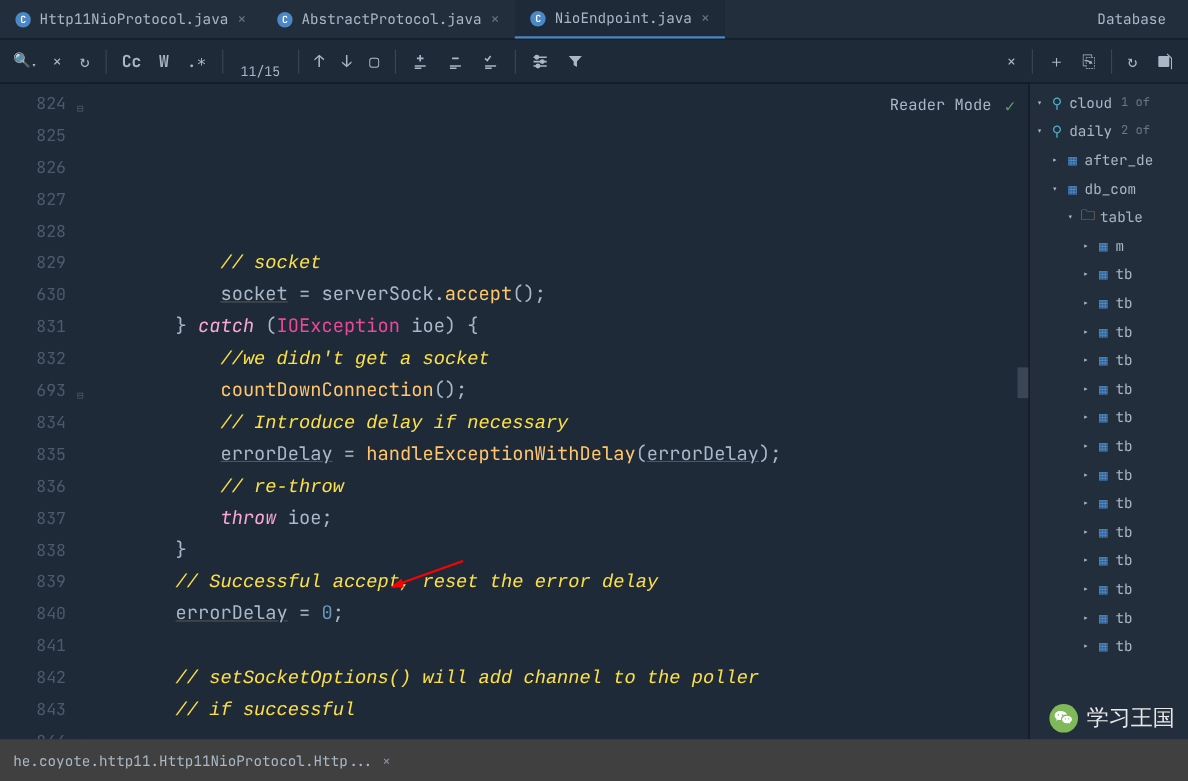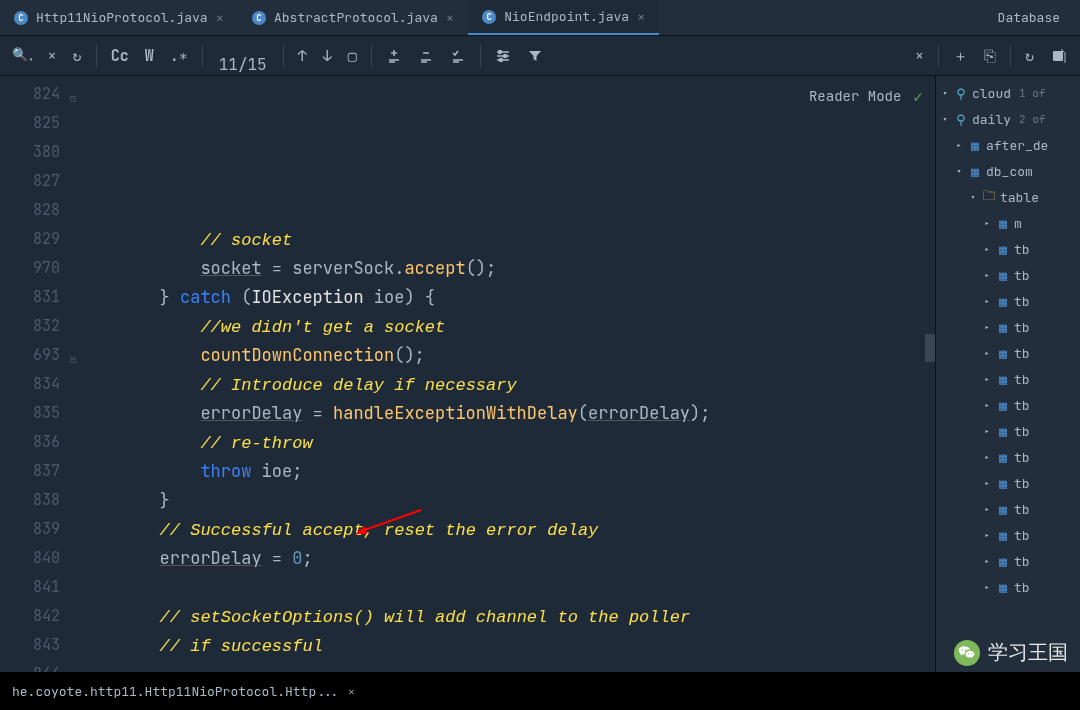--- a/index.html
+++ b/index.html
@@ -9,48 +9,48 @@
 .tab.active { background:#1e2a38; border-bottom:2px solid #4a88c7; }
 .tab .fico { width:14px; height:14px; border-radius:50%; background:#4a88c7; display:flex; align-items:center; justify-content:center; color:#fff; font-size:9px; font-weight:bold; }
 .tab .close { color:#6b7785; font-size:14px; }
 .db-title { margin-left:auto; padding:0 20px; color:#a9b7c6; }
 .toolbar { display:flex; align-items:center; background:#1e2a38; height:40px; border-bottom:1px solid #0d1419; padding:0 8px; gap:4px; }
 .search-ico { color:#a9b7c6; padding:0 4px; }
 .search-input { background:transparent; border:none; color:#a9b7c6; font-size:16px; flex:0 0 200px; outline:none; }
 .tbtn { color:#a9b7c6; padding:4px 6px; cursor:pointer; font-size:15px; display:inline-flex; align-items:center; justify-content:center; }
 .tbtn svg { width:16px; height:16px; }
 .sep { width:1px; height:22px; background:#3a4656; margin:0 4px; }
-.counter { color:#a9b7c6; padding:0 8px; font-size:16px;margin-top:18px; }
+.counter { color:#a9b7c6; padding:0 8px; font-size:12px;margin-top:18px; }
 .main { display:flex; height:596px; }
 .editor { flex:1; display:flex; position:relative; overflow:hidden; }
 .gutter { width:78px; background:#1e2a38; text-align:right; padding-right:18px; color:#4e5a6b; font-size:15px; line-height:29px; padding-top:4px; user-select:none; position:relative; }
 .gutter .fold { position:absolute; right:2px; color:#4e5a6b; font-size:10px; }
 .code { flex:1; font-size:17px; line-height:29px; padding-top:4px; white-space:pre; position:relative; }
 .code .ln { height:29px; }
-.kw { color:#3b82f6; }
+.kw { color:#f9a8d4; font-style:italic; }
 .cm { color:#fde047; font-style:italic;font-family:Liberation Mono, monospace; }
 .fn { color:#ffc66d; }
 .id { color:#a9b7c6; }
 .num { color:#6897bb; }
-.err { color:#e5e5e5;margin-top:11px; }
+.err { color:#ec4899;margin-top:11px; }
 .ul { text-decoration:underline; text-decoration-color:#555;text-align:center; }
 .reader { position:absolute; top:6px; right:12px; display:flex; align-items:flex-start; gap:12px; color:#a9b7c6; font-size:14px; }
 .reader .check { color:#5b9e5f; font-size:16px; }
 .annot { position:absolute; color:#ff0000; font-size:20px; font-family:"SimSun","Songti SC",serif; }
 .arrow { position:absolute; }
 .db { width:145px; background:#232e3c; border-left:1px solid #0d1419; font-size:13px; overflow:hidden; }
 .tree { padding-top:4px; }
 .tree-item { display:flex; align-items:center; height:26px; gap:4px; cursor:pointer; white-space:nowrap; overflow:hidden; }
 .tree-item .chev { color:#a9b7c6; font-size:10px; width:10px; text-align:center; }
 .tree-item .ico { width:14px; display:inline-flex; justify-content:center; }
 .tree-item .cnt { color:#6b7785; font-size:11px; margin-left:4px; }
 .dsrc { color:#4fb0c6; }
 .tbl { color:#4a88c7; }
 .fld { color:#c9a94e; }
-.bottom { position:absolute; bottom:0; left:0; right:0; height:38px; background:#000000; display:flex; align-items:center; padding:0 12px; gap:8px; }
+.bottom { position:absolute; bottom:0; left:0; right:0; height:38px; background:#404040; display:flex; align-items:center; padding:0 12px; gap:8px; }
 .btab { color:#a9b7c6; font-size:13px; max-width:350px; white-space:nowrap; overflow:hidden; text-overflow:ellipsis; }
 .btab-close { color:#8a96a6; }
 .watermark { position:absolute; right:12px; bottom:44px; display:flex; align-items:center; gap:8px; }
 .watermark .wico { width:26px; height:26px; border-radius:50%; background:#7fb95a; display:flex; align-items:center; justify-content:center; }
 .watermark .wtxt { color:#e8e8e8; font-size:20px; font-family:"Microsoft YaHei","PingFang SC",sans-serif; }
 .scrollmark { position:absolute; right:0; width:10px; background:#3a4656; }
 </style>
 </head>
 <body>
 
@@ -129,25 +129,25 @@
       </svg>
     </span>
 </div>
 
 <div class="main">
   <div class="editor">
     <div class="gutter" id="gutter">
         <span class="fold" style="top: 8px;">⊟</span>
         <div>824</div>
         <div>825</div>
-        <div>380</div>
+        <div>826</div>
         <div>827</div>
         <div>828</div>
         <div>829</div>
-        <div>970</div>
+        <div>630</div>
         <div>831</div>
         <div>832</div>
         <span class="fold" style="top: 269px;">⊟</span>
         <div>693</div>
         <div>834</div>
         <div>835</div>
         <div>836</div>
         <div>837</div>
         <div>838</div>
         <div>839</div>

